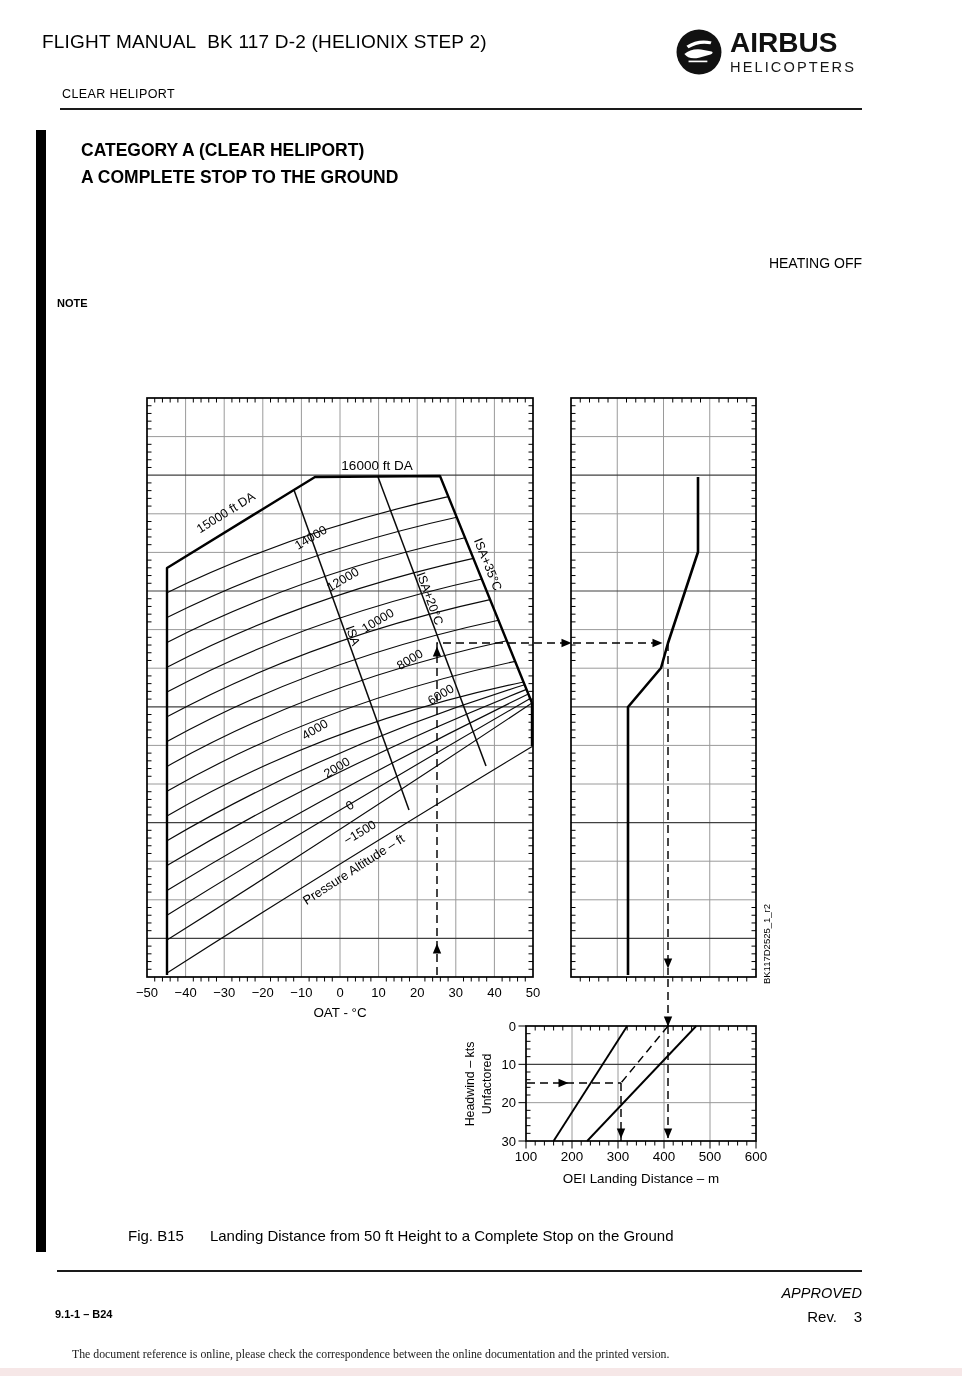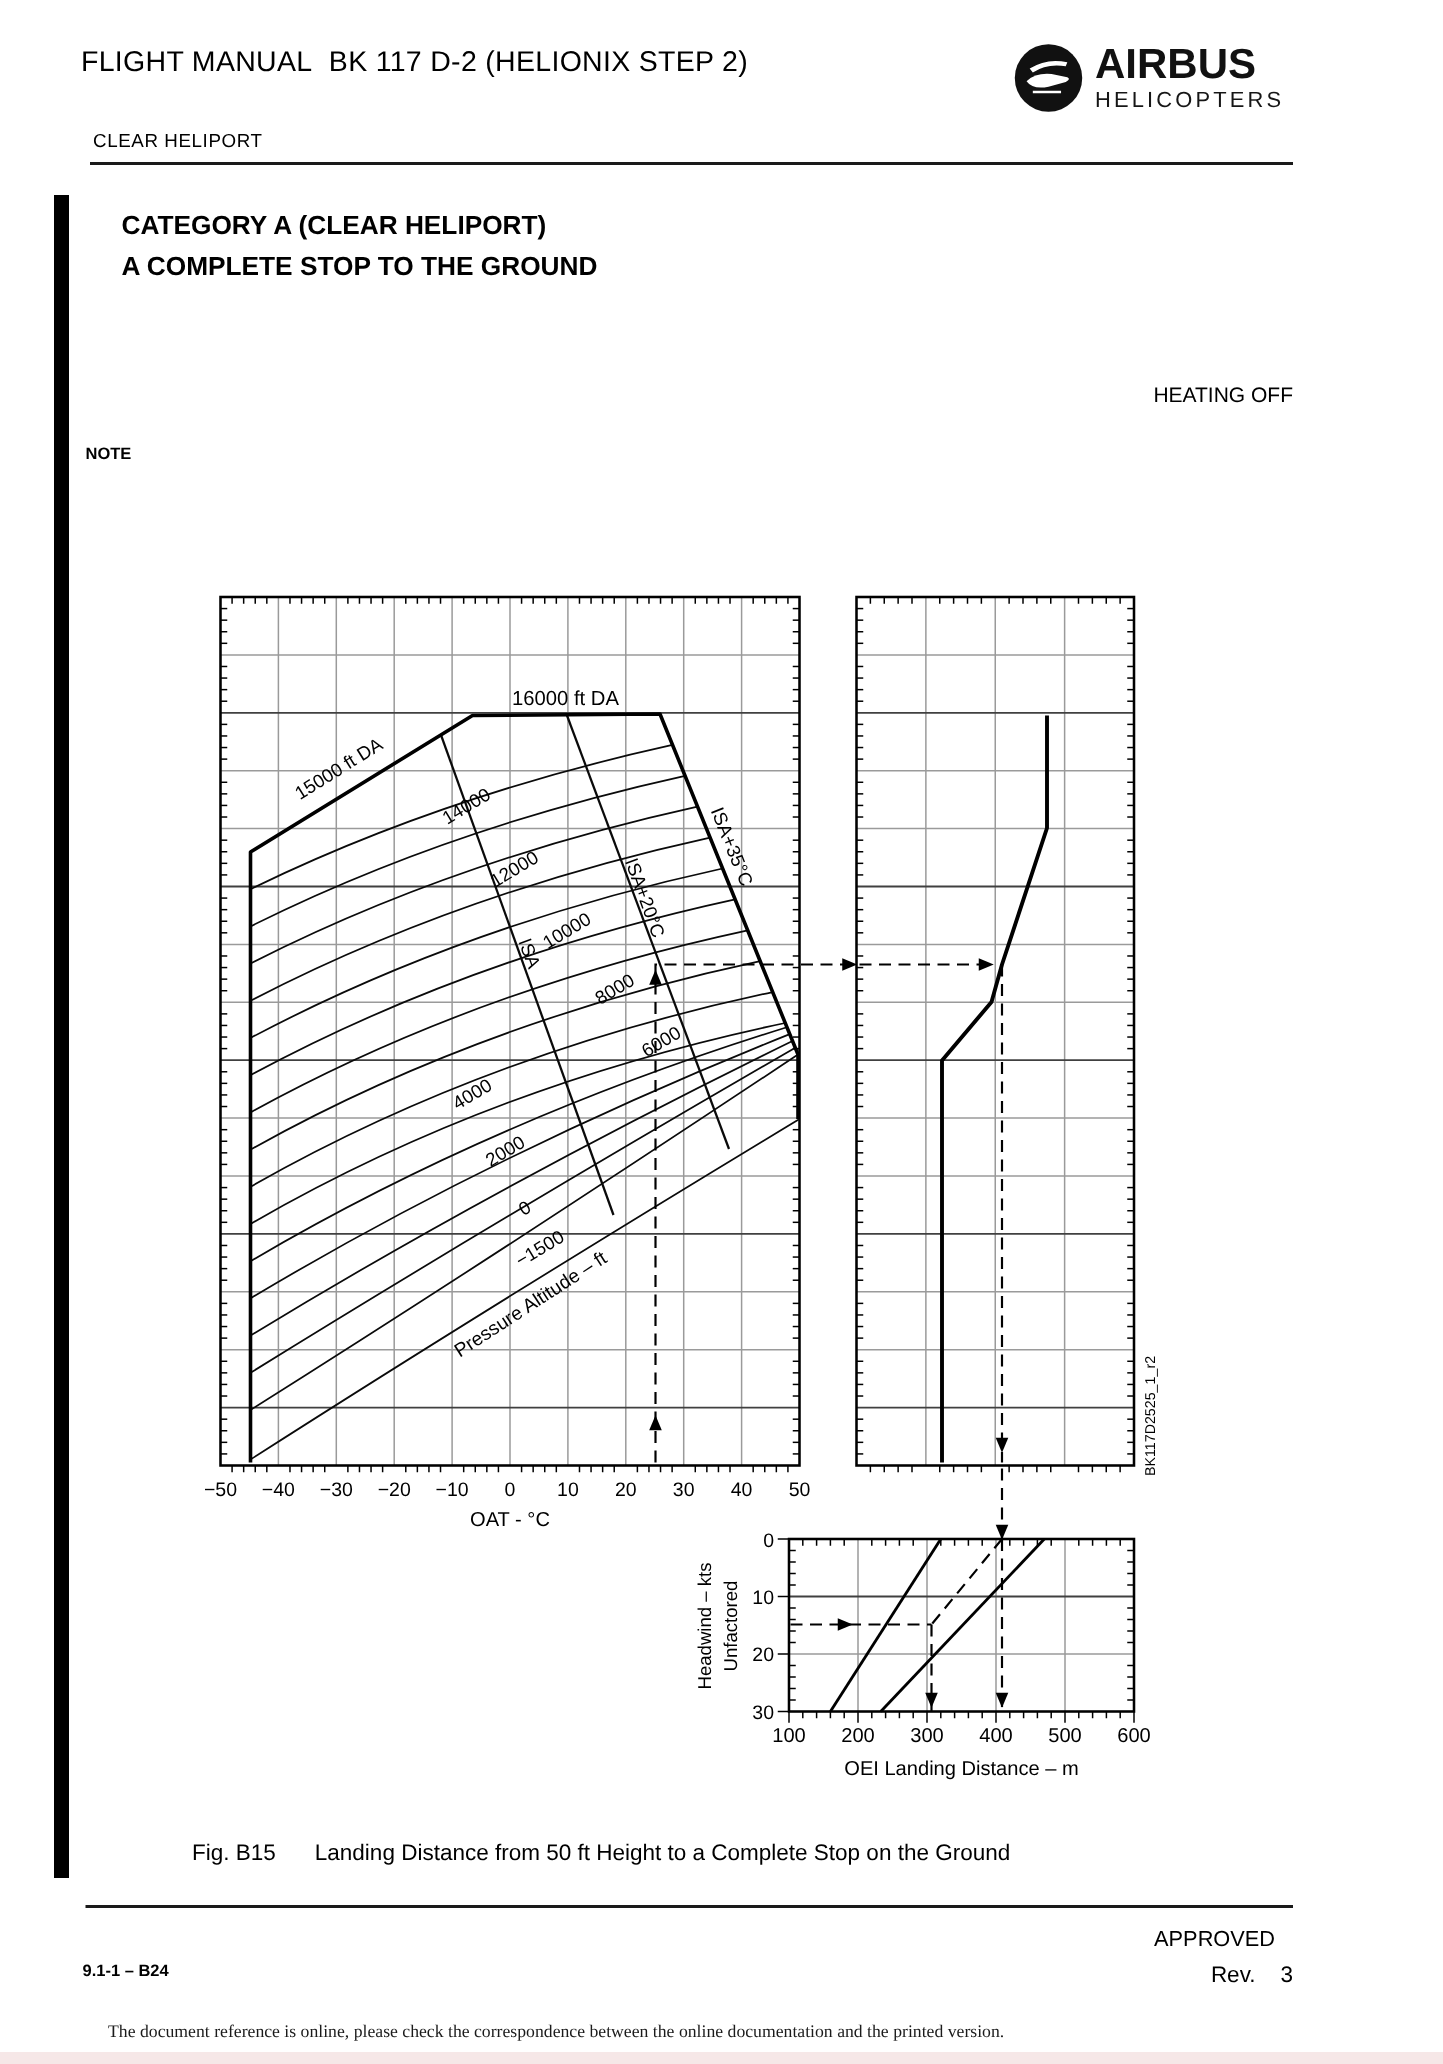--- a/index.html
+++ b/index.html
@@ -1,38 +1,38 @@
 <!DOCTYPE html>
 <html><head>
 <meta charset="utf-8">
 <style>
   html,body{margin:0;padding:0;background:#fff;}
   .page{position:relative;width:962px;height:1376px;background:#fff;overflow:hidden;
         font-family:"Liberation Sans",sans-serif;color:#000;}
   .abs{position:absolute;}
-  .hdr-title{left:54px;top:31px;font-size:19px;font-weight:500;letter-spacing:.2px;}
+  .hdr-title{left:42px;top:31px;font-size:19px;font-weight:500;letter-spacing:.2px;}
   .logo{left:676px;top:28px;display:flex;align-items:center;}
   .logo-text{margin-left:8px;}
   .airbus{font-size:28px;font-weight:800;letter-spacing:0;line-height:30px;color:#111;}
   .helic{font-size:14.6px;font-weight:500;letter-spacing:2.1px;margin-top:1px;color:#161616;}
   .section-label{left:62px;top:87px;font-size:12.5px;font-weight:500;letter-spacing:.4px;}
   .rule{background:#1a1a1a;height:2.4px;}
   .rule-top{left:60px;top:108px;width:802px;}
   .change-bar{left:36px;top:130px;width:10px;height:1122px;background:#000;}
   .title-block{left:81px;top:137px;width:756px;}
   .t-line{font-size:17.5px;font-weight:700;line-height:27px;}
   .t-sub{font-size:14px;margin-top:5px;}
   .heating{right:100px;top:255px;font-size:14px;}
   .note-label{left:57px;top:297px;font-size:11px;font-weight:700;}
   .note-text{left:128px;top:296px;font-size:13.6px;line-height:23px;}
   .figure{left:0;top:390px;width:962px;height:822px;}
   .caption{left:128px;top:1227px;font-size:15px;}
   .caption .fig-label{margin-right:26px;}
   .rule-bottom{left:57px;top:1270px;width:805px;}
-  .approved{right:112px;top:1285px;font-size:14.5px;}
+  .approved{right:100px;top:1285px;font-size:14.5px;font-style:italic;}
   .page-code{left:55px;top:1308px;font-size:11px;font-weight:700;}
   .rev{right:100px;top:1308px;font-size:15px;}
   .footnote{left:72px;top:1347px;font-family:"Liberation Serif",serif;font-size:11.8px;color:#1b1b1b;}
   .bottom-strip{left:0;top:1368px;width:962px;height:8px;background:#f6e7e7;}
   
   .g{stroke:#9a9a9a;stroke-width:1;}
   .gM{stroke:#404040;stroke-width:1.2;}
   .pb{fill:none;stroke:#000;stroke-width:1.7;}
   .tk{stroke:#000;stroke-width:1;}
   .b{fill:none;stroke:#000;stroke-width:2.4;stroke-linejoin:round;}

